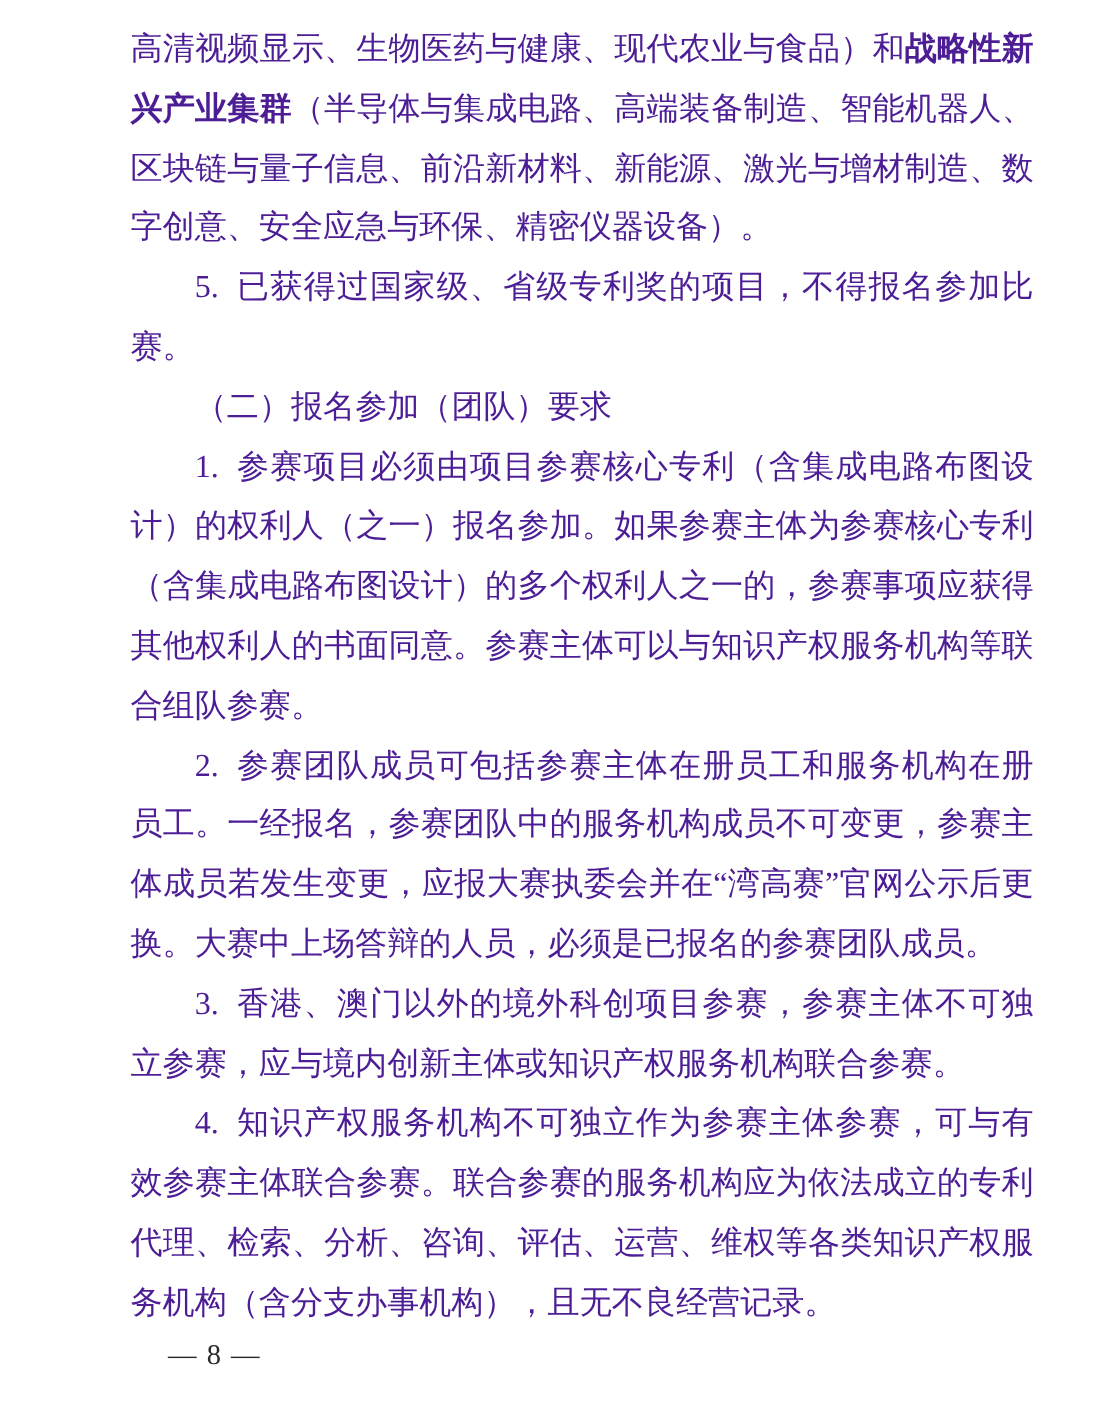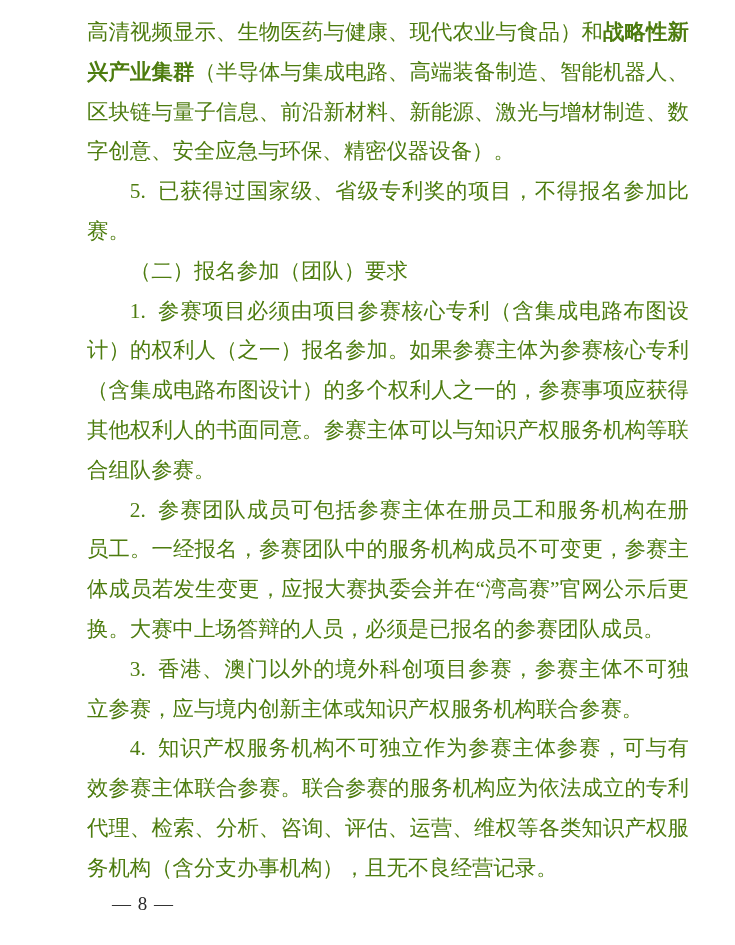--- a/index.html
+++ b/index.html
@@ -49,21 +49,21 @@
     font-size: 19px;
     line-height: 19px;
     color: #2a2a2a;
     letter-spacing: 1px;
   }
 </style>
 </head>
 <body style="background: rgb(255, 255, 255);">
 
 <div class="page">
-  <div class="doc-body" style="color: #4d7c0f; font-family: Liberation Serif, serif;">
+  <div class="doc-body" style="color: #4c1d95; font-family: Liberation Serif, serif;">
       <p class="body"><span>高清视频显示、生物医药与健康、现代农业与食品）和</span><span class="bold">战略性新兴产业集群</span><span>（半导体与集成电路、高端装备制造、智能机器人、区块链与量子信息、前沿新材料、新能源、激光与增材制造、数字创意、安全应急与环保、精密仪器设备）。</span></p>
       <p class="body indent"><span>5.&nbsp; 已获得过国家级、省级专利奖的项目，不得报名参加比赛。</span></p>
       <p class="heading indent"><span>（二）报名参加（团队）要求</span></p>
       <p class="body indent"><span>1.&nbsp; 参赛项目必须由项目参赛核心专利（含集成电路布图设计）的权利人（之一）报名参加。如果参赛主体为参赛核心专利（含集成电路布图设计）的多个权利人之一的，参赛事项应获得其他权利人的书面同意。参赛主体可以与知识产权服务机构等联合组队参赛。</span></p>
       <p class="body indent"><span>2.&nbsp; 参赛团队成员可包括参赛主体在册员工和服务机构在册员工。一经报名，参赛团队中的服务机构成员不可变更，参赛主体成员若发生变更，应报大赛执委会并在“湾高赛”官网公示后更换。大赛中上场答辩的人员，必须是已报名的参赛团队成员。</span></p>
       <p class="body indent"><span>3.&nbsp; 香港、澳门以外的境外科创项目参赛，参赛主体不可独立参赛，应与境内创新主体或知识产权服务机构联合参赛。</span></p>
       <p class="body indent"><span>4.&nbsp; 知识产权服务机构不可独立作为参赛主体参赛，可与有效参赛主体联合参赛。联合参赛的服务机构应为依法成立的专利代理、检索、分析、咨询、评估、运营、维权等各类知识产权服务机构（含分支办事机构），且无不良经营记录。</span></p>
     </div>
   <div class="footer">— 8 —</div>
 </div>

